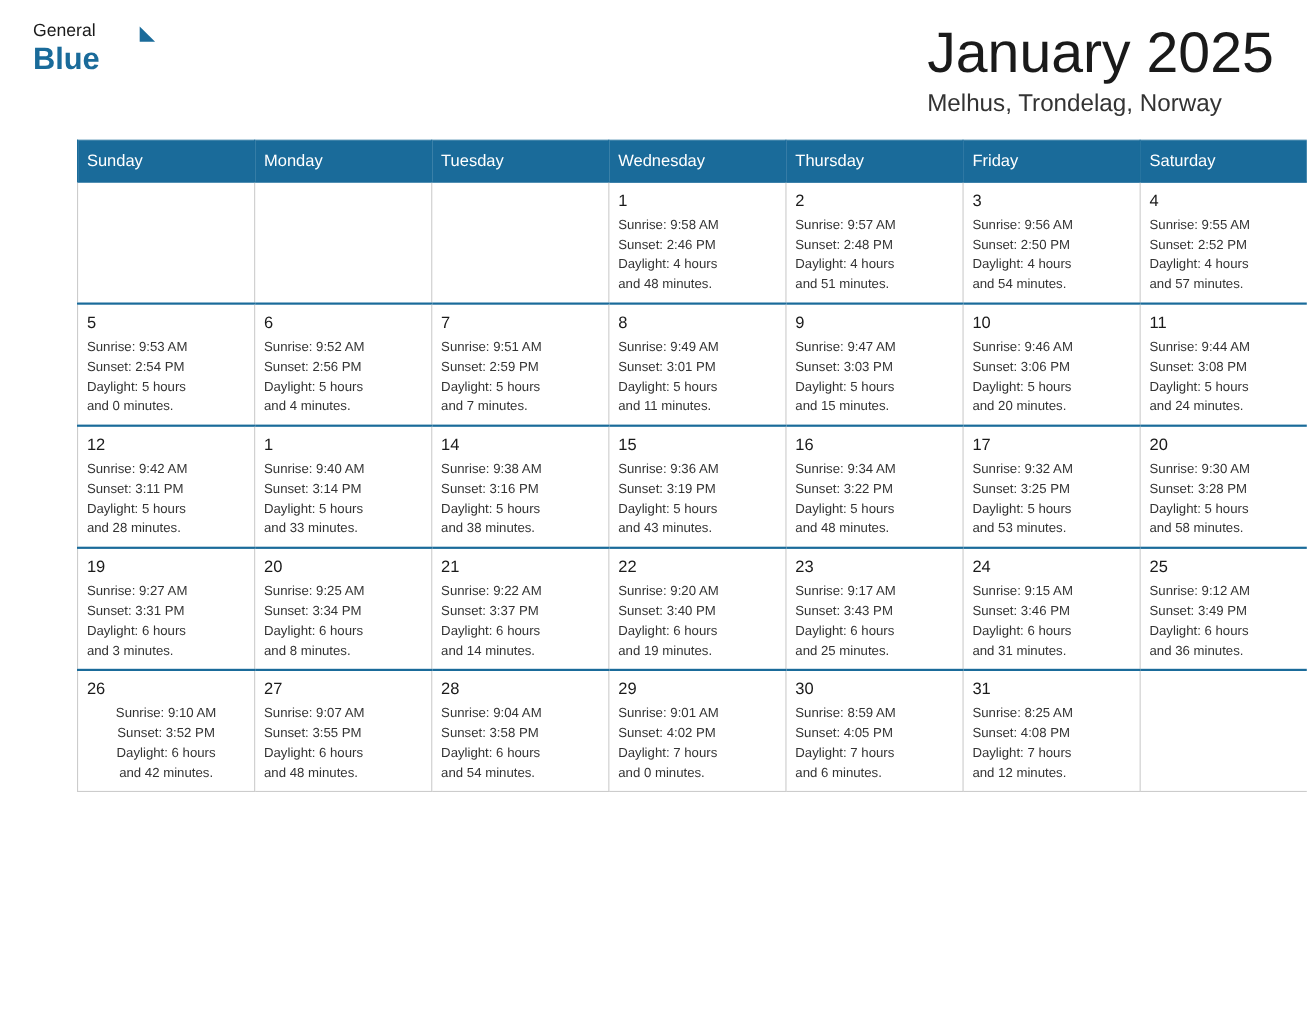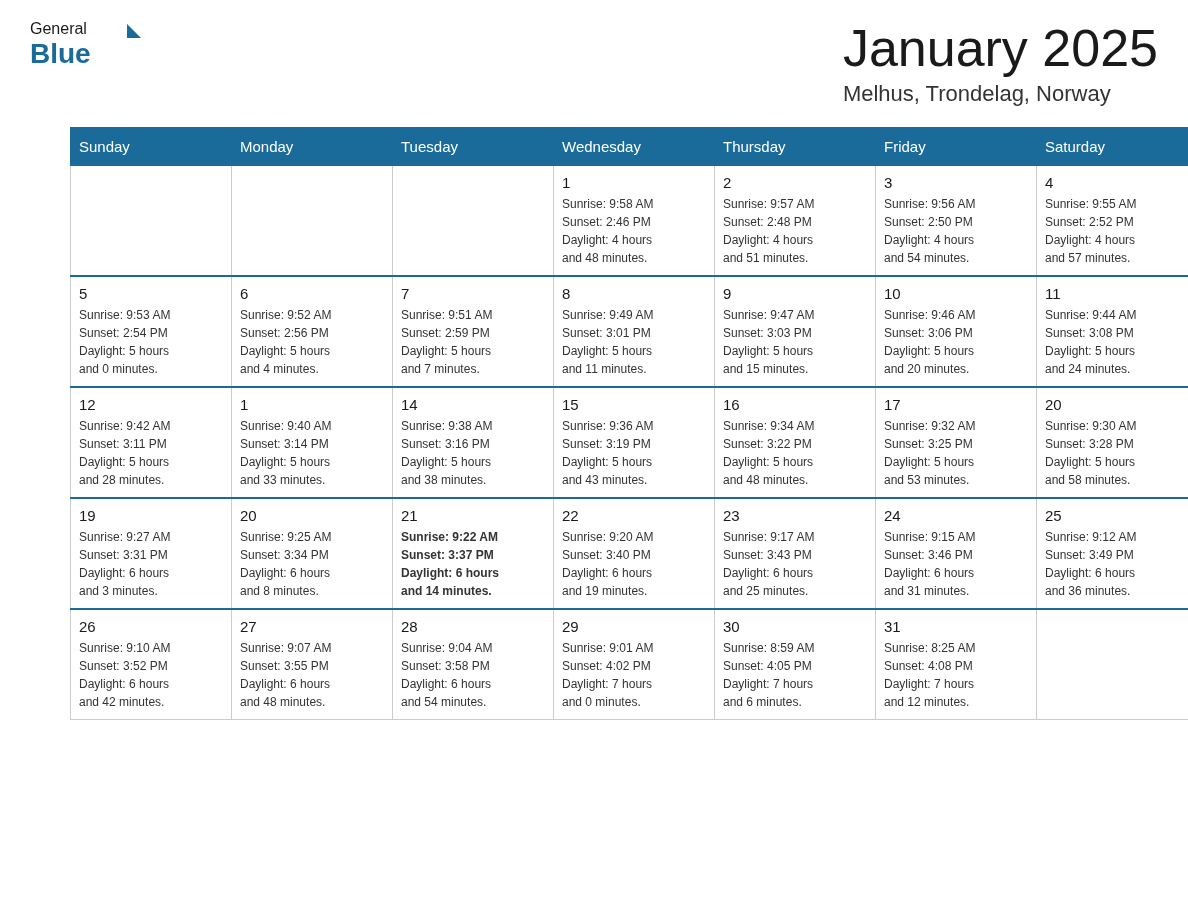--- a/index.html
+++ b/index.html
@@ -276,21 +276,21 @@
         </td>
         <td>
           <span class="day-num">20</span>
           <div class="day-info" style="white-space: pre-line;">Sunrise: 9:25 AM
 Sunset: 3:34 PM
 Daylight: 6 hours
 and 8 minutes.</div>
         </td>
         <td>
           <span class="day-num">21</span>
-          <div class="day-info" style="white-space: pre-line; font-weight: bold;">Sunrise: 9:22 AM
+          <div class="day-info" style="white-space: pre-line;">Sunrise: 9:22 AM
 Sunset: 3:37 PM
 Daylight: 6 hours
 and 14 minutes.</div>
         </td>
         <td>
           <span class="day-num">22</span>
           <div class="day-info" style="white-space: pre-line;">Sunrise: 9:20 AM
 Sunset: 3:40 PM
 Daylight: 6 hours
 and 19 minutes.</div>
@@ -313,21 +313,21 @@
           <span class="day-num">25</span>
           <div class="day-info" style="white-space: pre-line;">Sunrise: 9:12 AM
 Sunset: 3:49 PM
 Daylight: 6 hours
 and 36 minutes.</div>
         </td>
       </tr>
       <tr>
         <td>
           <span class="day-num">26</span>
-          <div class="day-info" style="white-space: pre-line;">Sunrise: 9:10 AM
+          <div class="day-info" style="white-space: pre-line; text-align: center;">Sunrise: 9:10 AM
 Sunset: 3:52 PM
 Daylight: 6 hours
 and 42 minutes.</div>
         </td>
         <td>
           <span class="day-num">27</span>
           <div class="day-info" style="white-space: pre-line;">Sunrise: 9:07 AM
 Sunset: 3:55 PM
 Daylight: 6 hours
 and 48 minutes.</div>

